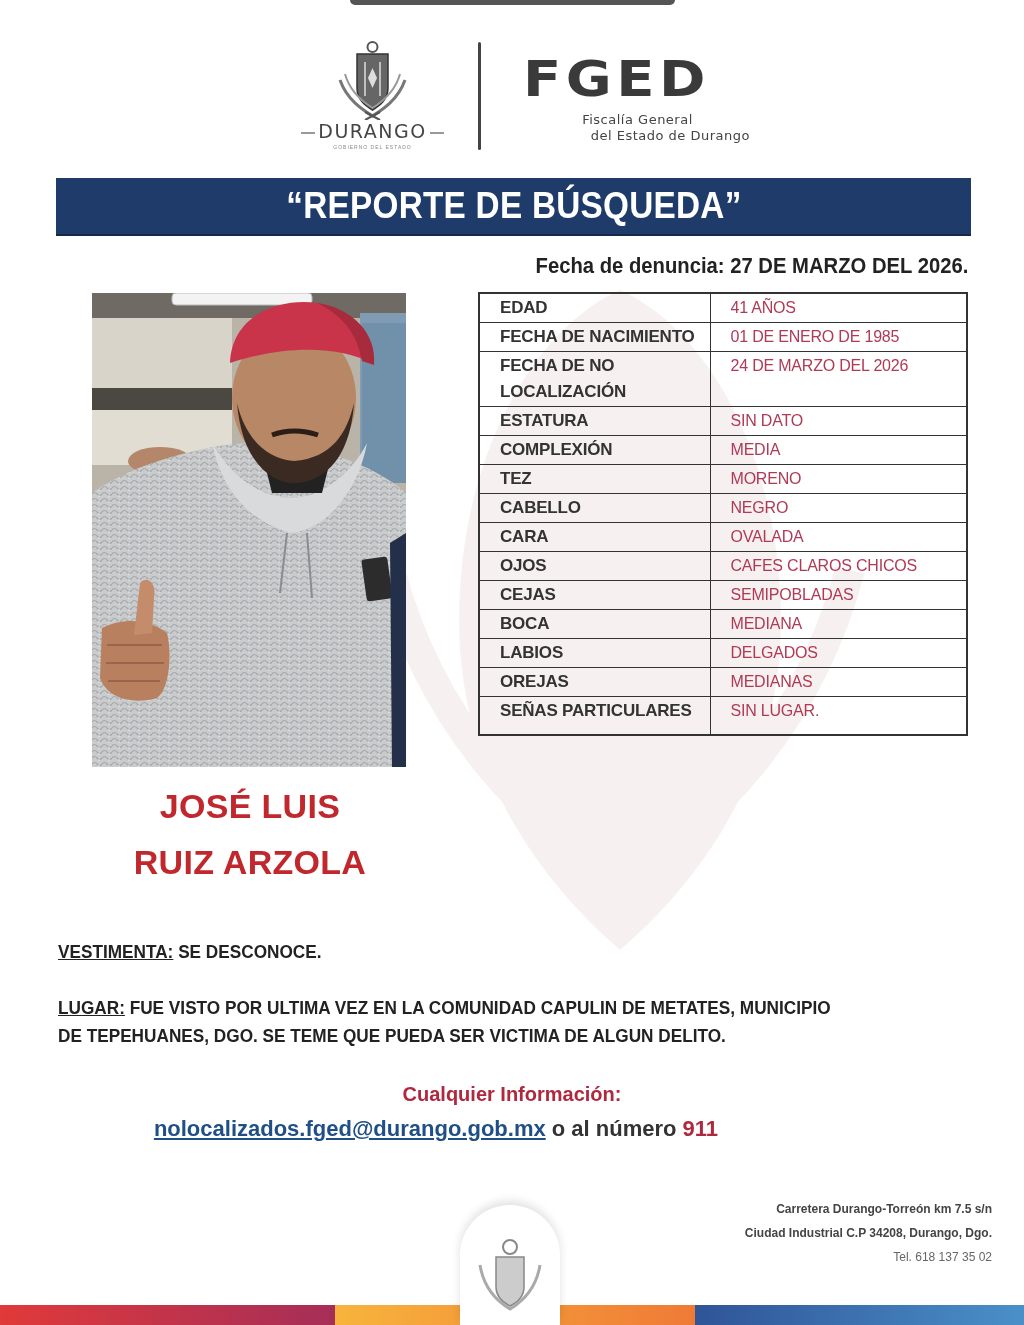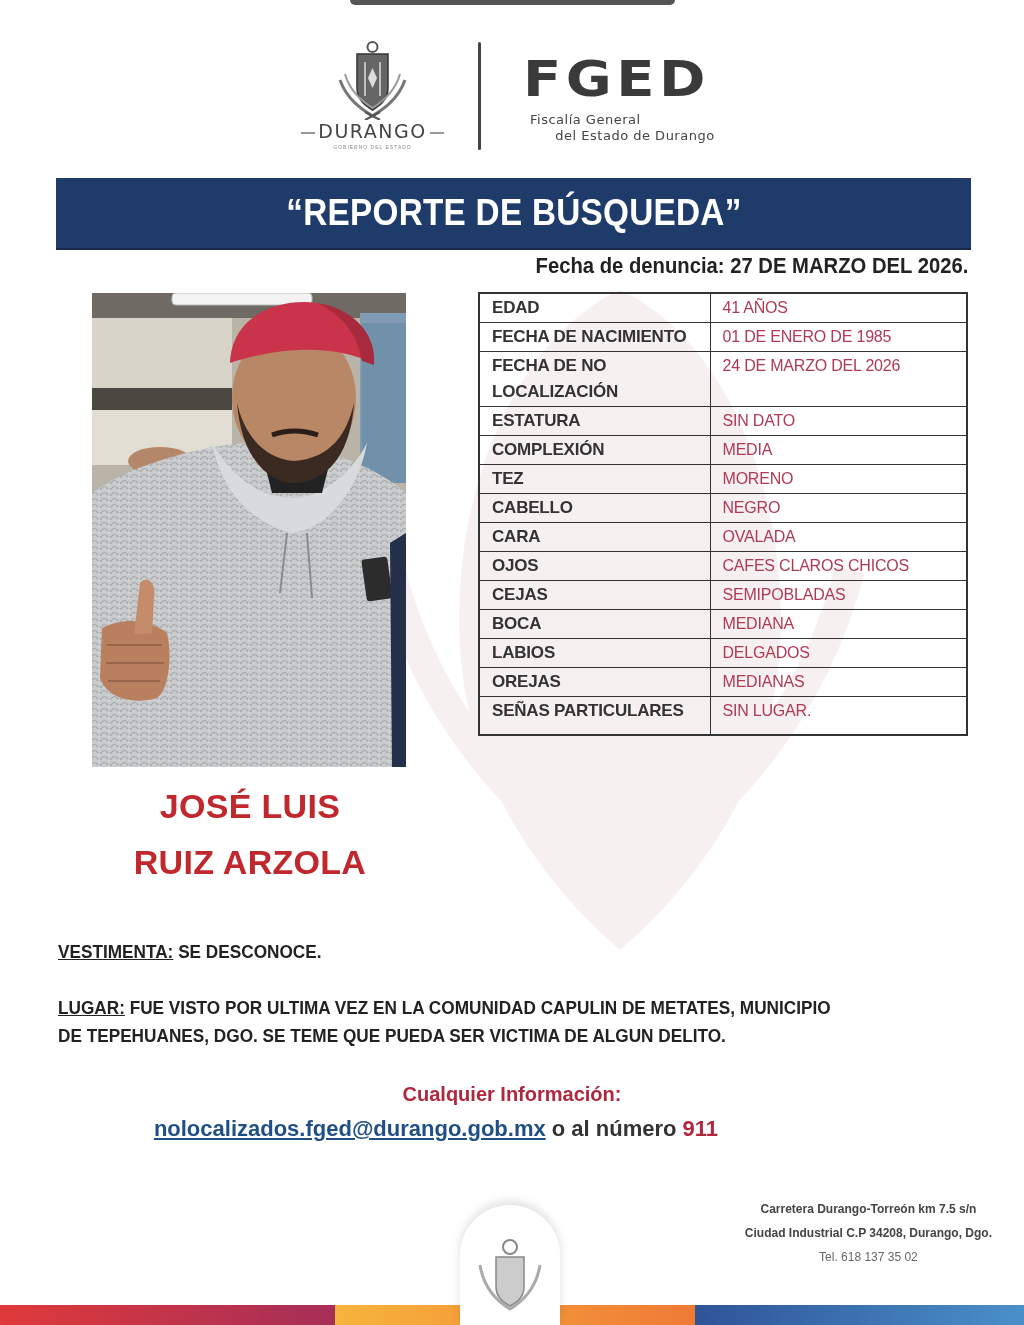--- a/index.html
+++ b/index.html
@@ -13,53 +13,53 @@
 
   
   .header { position: absolute; left: 280px; top: 38px; width: 480px; height: 115px; }
   .durango-logo { position: absolute; left: 0; top: 0; width: 185px; height: 115px; text-align: center; }
   .crest { position: absolute; left: 55px; top: 2px; width: 75px; height: 80px; }
   .durango-word { position: absolute; left: 0; top: 82px; width: 185px; font-family: "DejaVu Sans", sans-serif; font-weight: normal; font-size: 19px; letter-spacing: 1.5px; color: #444; text-align: center; }
   .durango-word::before, .durango-word::after { content: ""; display: inline-block; width: 14px; height: 2px; background: #999; vertical-align: middle; margin: 0 3px; }
   .durango-sub { position: absolute; left: 0; top: 106px; width: 185px; font-size: 5px; letter-spacing: 1px; color: #888; text-align: center; }
   .header-divider { position: absolute; left: 198px; top: 4px; width: 3px; height: 108px; background: #444; border-radius: 2px; }
   .fged { position: absolute; left: 243px; top: 16px; font-family: "DejaVu Sans", sans-serif; font-weight: bold; font-size: 50px; letter-spacing: 4px; color: #3a3a3a; line-height: 1; transform: scaleX(1.12); transform-origin: left; }
-  .fged-sub1 { position: absolute; left: 250px; top: 74px; width: 215px; font-family: "DejaVu Sans", sans-serif; font-size: 13px; color: #444; letter-spacing: 0.5px; }
-  .fged-sub2 { position: absolute; left: 240px; top: 90px; width: 230px; text-align: center; font-family: "DejaVu Sans", sans-serif; font-size: 13px; color: #444; letter-spacing: 0.5px; }
-
-  
-  .title-band { position: absolute; left: 56px; top: 178px; width: 915px; height: 72px; background: #1f3b6a; border-bottom: 2px solid #16294a; display: flex; align-items: center; justify-content: center; }
+  .fged-sub1 { position: absolute; left: 250px; top: 74px; width: 215px; text-align: center; font-family: "DejaVu Sans", sans-serif; font-size: 13px; color: #444; letter-spacing: 0.5px; }
+  .fged-sub2 { position: absolute; left: 240px; top: 90px; width: 230px; text-align: right; font-family: "DejaVu Sans", sans-serif; font-size: 13px; color: #444; letter-spacing: 0.5px; }
+
+  
+  .title-band { position: absolute; left: 56px; top: 178px; width: 915px; height: 58px; background: #1f3b6a; border-bottom: 2px solid #16294a; display: flex; align-items: center; justify-content: center; }
   .title-band span { color: #fff; font-weight: bold; font-size: 37px; font-family: "Liberation Sans", sans-serif; letter-spacing: 0.3px; transform: scaleX(0.9); }
 
   .fecha-denuncia { position: absolute; right: 56px; top: 253px; font-size: 22px; font-weight: bold; color: #222; transform: scaleX(0.92); transform-origin: right; }
 
   
   .photo { position: absolute; left: 92px; top: 293px; width: 314px; height: 474px; overflow: hidden; background: #cfcfcf; }
 
   
   .data-table { position: absolute; left: 478px; top: 292px; width: 490px; border-collapse: collapse; border: 2px solid #333; }
-  .data-table td { border: 1.5px solid #333; font-size: 17px; vertical-align: top; padding: 1px 8px 1px 12px; line-height: 26px; }
+  .data-table td { border: 1.5px solid #333; font-size: 17px; vertical-align: top; padding: 1px 8px 1px 20px; line-height: 26px; }
   .data-table td.label { width: 231px; font-weight: bold; color: #333; letter-spacing: -0.2px; }
   .data-table td.value { color: #b03a54; font-size: 16px; letter-spacing: -0.2px; }
   .data-table tr:last-child td { padding-bottom: 10px; }
 
   .name { position: absolute; left: 60px; top: 778px; width: 380px; text-align: center; color: #c0282d; font-weight: bold; font-size: 34px; line-height: 56px; letter-spacing: 0.3px; }
 
   .info-line { position: absolute; left: 58px; font-size: 18.5px; font-weight: bold; color: #222; line-height: 28px; transform: scaleX(0.93); transform-origin: left; white-space: nowrap; }
   .info-line .k { text-decoration: underline; }
   .vest { top: 938px; }
   .lugar1 { top: 994px; }
   .lugar2 { top: 1022px; }
 
   .contact-title { position: absolute; left: 0; width: 1024px; top: 1083px; text-align: center; color: #b0283d; font-weight: bold; font-size: 20px; }
   .contact-line { position: absolute; left: 0; width: 872px; top: 1116px; text-align: center; font-weight: bold; font-size: 22px; color: #333; }
   .contact-line .email { color: #1f4f86; text-decoration: underline; }
   .contact-line .num { color: #b0283d; }
 
-  .address { position: absolute; right: 32px; top: 1197px; text-align: center; font-size: 12px; color: #444; line-height: 24px; font-weight: bold; }
+  .address { position: absolute; right: 32px; top: 1197px; text-align: right; font-size: 12px; color: #444; line-height: 24px; font-weight: bold; }
   .address .tel { font-weight: normal; color: #666; }
 
   
   .bar { position: absolute; top: 1305px; height: 20px; }
   .bar-red { left: 0; width: 335px; background: linear-gradient(90deg, #e03a3a, #a52e58); }
   .bar-orange { left: 335px; width: 360px; background: linear-gradient(90deg, #f7b43c, #ef7a36); }
   .bar-blue { left: 695px; width: 329px; background: linear-gradient(90deg, #2f5497, #4a90c8); }
   .bottom-crest { position: absolute; left: 460px; top: 1205px; width: 100px; height: 120px; background: #fff; border-radius: 50px 50px 0 0; box-shadow: 0 -4px 10px rgba(0,0,0,0.12); }
 </style>
 </head>

